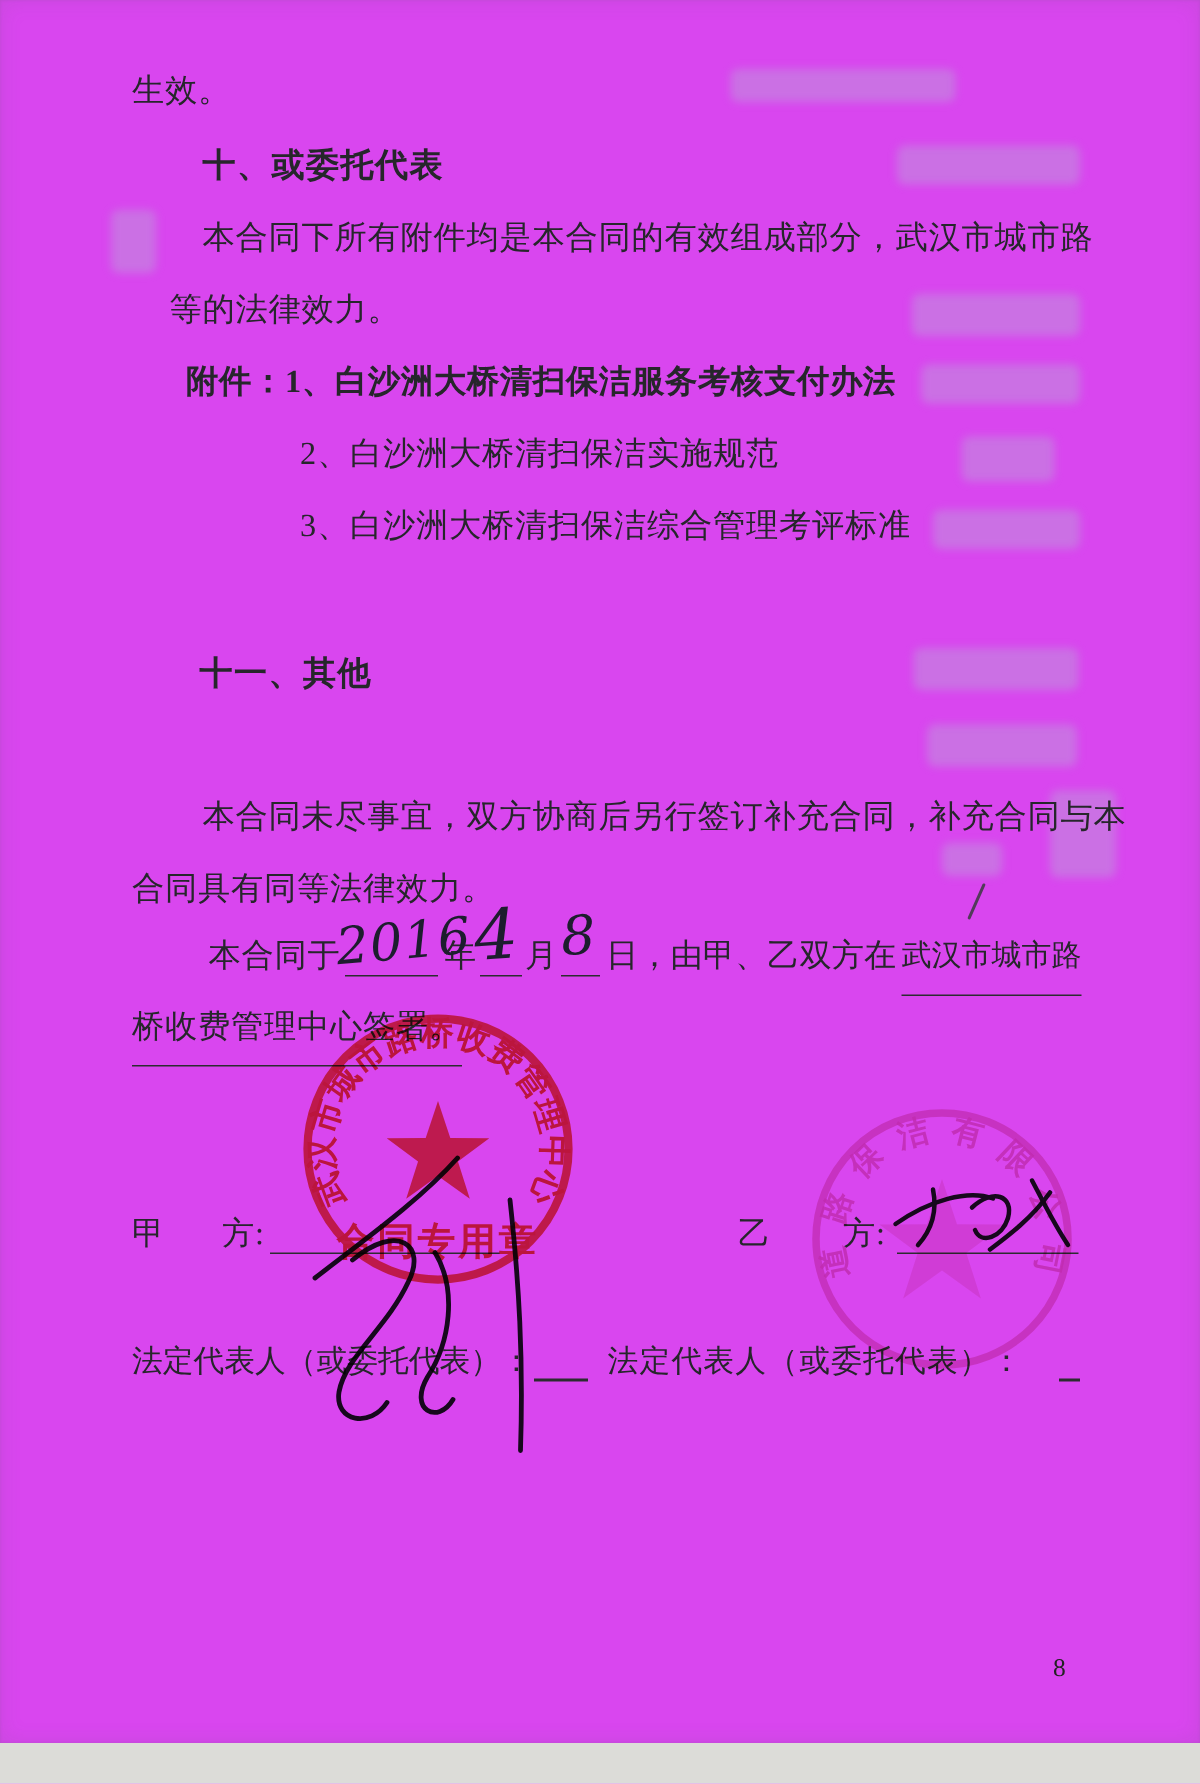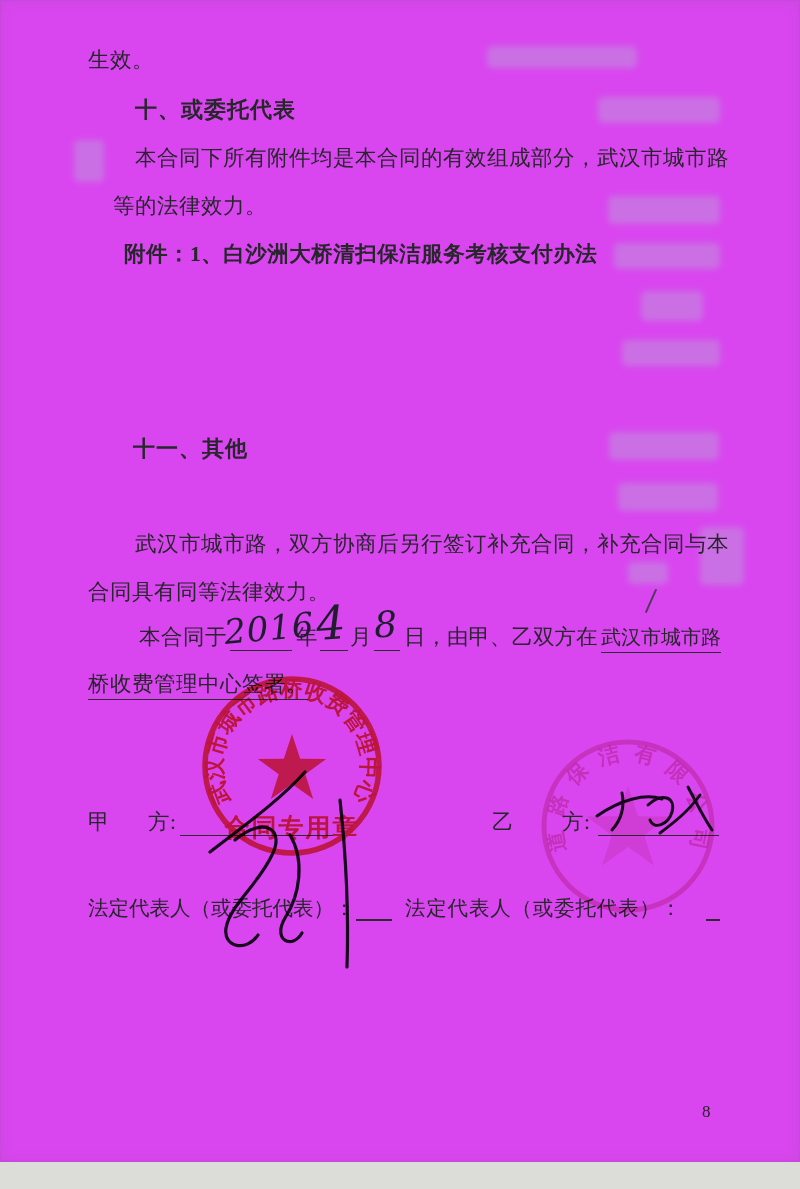--- a/index.html
+++ b/index.html
@@ -5,21 +5,21 @@
   html,body{margin:0;padding:0;background:#dcdcd8;}
   .page{
     position:relative;width:800px;height:1162px;margin:0 auto;
     background:#d946ef;overflow:hidden;
     box-shadow:inset 0 0 14px rgba(90,95,105,.14), inset 0 0 2px rgba(90,95,105,.18);
     font-family:"Liberation Serif","DejaVu Serif",serif;
     color:#26262b;
   }
   .t{position:absolute;font-size:21.5px;line-height:25px;letter-spacing:.5px;white-space:nowrap;}
   .heading{font-family:"Liberation Sans","DejaVu Sans",sans-serif;font-weight:bold;font-size:22px;letter-spacing:1px;}
-  .u{border-bottom:1.6px solid #2c2c30;padding-bottom:2px;}
+  .u{border-bottom:1.6px solid #2c2c30;padding-bottom:13px;}
   .blank{position:absolute;border-bottom:1.6px solid #2c2c30;height:1px;}
   .hand{position:absolute;font-family:"DejaVu Serif","Liberation Serif",serif;font-style:italic;color:#1d1d2e;white-space:nowrap;}
   .bleed{position:absolute;background:rgba(176,192,208,.34);border-radius:5px;filter:blur(3px);}
   .penmark{position:absolute;width:2.4px;height:26px;background:#3a3a40;transform:rotate(24deg);border-radius:2px;opacity:.85;}
   .seal{position:absolute;mix-blend-mode:multiply;}
   .sig{position:absolute;mix-blend-mode:multiply;}
   .pageno{position:absolute;font-size:17px;color:#222;}
   .arcA{font-size:22px;font-weight:bold;letter-spacing:1px;fill:#dc4a41;}
   .arcB{font-size:21px;font-weight:bold;letter-spacing:2px;fill:#e298bb;}
   .sealbottom{font-size:25px;font-weight:bold;letter-spacing:2px;fill:#dc4a41;text-anchor:middle;}
@@ -41,23 +41,25 @@
   <div class="bleed" style="left:700px;top:527px;width:44px;height:58px;"></div>
   <div class="bleed" style="left:628px;top:562px;width:40px;height:22px;"></div>
 
   <div class="t" style="left:88px;top:48px;">生效。</div>
 
   <div class="t heading" style="left:135px;top:97px;">十、或委托代表</div>
   <div class="t" style="left:135px;top:146px;">本合同下所有附件均是本合同的有效组成部分，武汉市城市路</div>
   <div class="t" style="left:88px;top:194px;margin-left:25px;">等的法律效力。</div>
 
   <div class="t" style="left:124px;top:242px;font-weight:bold;">附件：1、白沙洲大桥清扫保洁服务考核支付办法</div>
+  <div class="t" style="left:200px;top:290px;">2、白沙洲大桥清扫保洁实施规范</div>
+  <div class="t" style="left:200px;top:338px;">3、白沙洲大桥清扫保洁综合管理考评标准</div>
 
   <div class="t heading" style="left:133px;top:436px;">十一、其他</div>
-  <div class="t" style="left:135px;top:532px;">武汉市城市路，双方协商后另行签订补充合同，补充合同与本</div>
+  <div class="t" style="left:135px;top:532px;">本合同未尽事宜，双方协商后另行签订补充合同，补充合同与本</div>
   <div class="t" style="left:88px;top:580px;">合同具有同等法律效力。</div>
 
   <div class="t" style="left:139px;top:625px;">本合同于</div>
   <div class="blank" style="left:230px;top:649px;width:62px;"></div>
   <div class="t" style="left:296px;top:625px;">年</div>
   <div class="blank" style="left:320px;top:649px;width:28px;"></div>
   <div class="t" style="left:350px;top:625px;">月</div>
   <div class="blank" style="left:374px;top:649px;width:26px;"></div>
   <div class="t" style="left:404px;top:625px;letter-spacing:0;">日，由甲、乙双方在</div>
   <div class="t u" style="left:601px;top:625px;font-size:20px;letter-spacing:0;">武汉市城市路</div>

